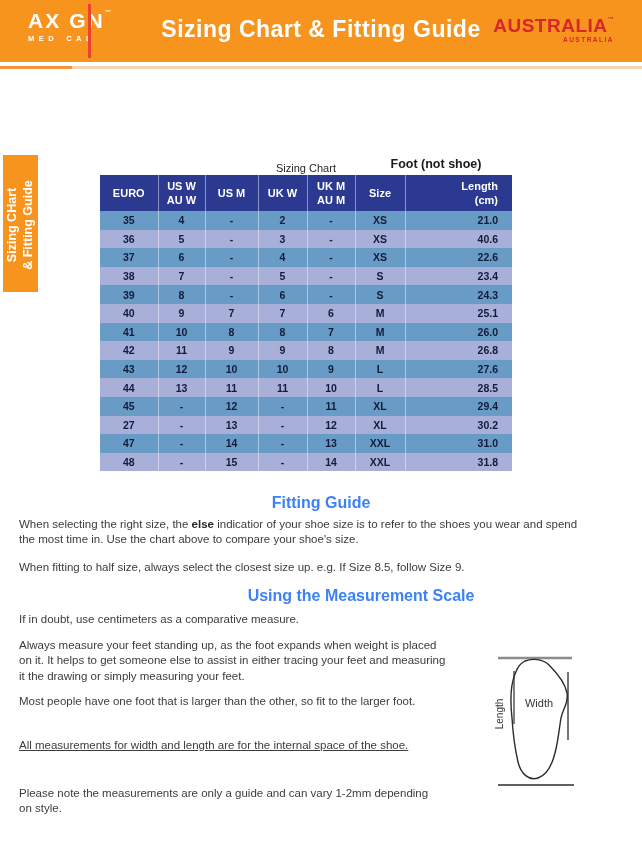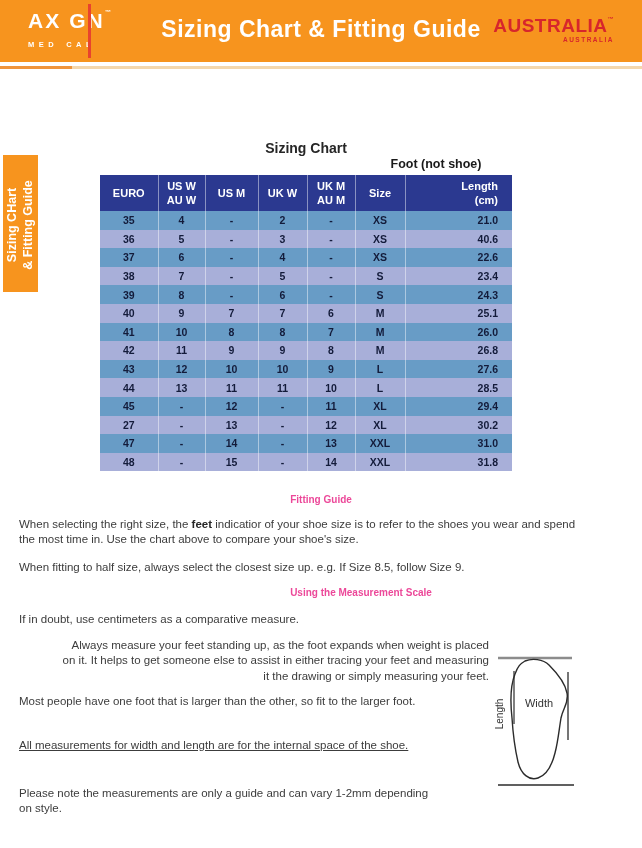--- a/index.html
+++ b/index.html
@@ -6,39 +6,39 @@
   html, body { width: 642px; }
   body { font-family: "Liberation Sans", sans-serif; background: #ffffff; }
   .page { position: relative; width: 642px; height: 848px; background: #fff; overflow: hidden; }
 
   
   .header { position: absolute; left: 0; top: 0; width: 642px; height: 62px; background: #F7941E; }
   .axign-logo { position: absolute; left: 28px; top: 9px; width: 120px; height: 48px; color: #fff; }
   .axign-main { font-size: 21px; font-weight: 700; letter-spacing: 2px; line-height: 1.1; white-space: nowrap; }
   .axign-gap { display: inline-block; width: 8px; }
   .axign-tm { font-size: 6px; vertical-align: top; }
-  .axign-sub { font-size: 7.5px; font-weight: 700; letter-spacing: 4.5px; margin-top: 8px; white-space: nowrap; }
+  .axign-sub { font-size: 7.5px; font-weight: 700; letter-spacing: 4.5px; margin-top: 2px; white-space: nowrap; }
   .axign-redline { position: absolute; left: 60px; top: -5px; width: 2.5px; height: 54px; background: #E8432E; }
   .header-title { position: absolute; left: 0; top: 16px; width: 642px; text-align: center; color: #fff; font-size: 23px; font-weight: 700; letter-spacing: 0.5px; }
   .archline-logo { position: absolute; right: 28px; top: 16px; text-align: right; color: #D7262C; }
   .archline-main { font-size: 19px; font-weight: 700; letter-spacing: 0.5px; line-height: 1; white-space: nowrap; }
   .archline-tm { font-size: 6px; vertical-align: top; }
   .archline-sub { font-size: 6.5px; font-weight: 700; letter-spacing: 1.5px; margin-top: 1px; }
   .header-rule { position: absolute; left: 0; top: 66px; width: 642px; height: 3px; }
   .header-rule .rule-left { position: absolute; left: 0; top: 0; width: 72px; height: 3px; background: #F0953C; }
   .header-rule .rule-right { position: absolute; left: 72px; top: 0; width: 570px; height: 3px; background: #F4D7AC; }
 
   
   .side-tab { position: absolute; left: 3px; top: 155px; width: 35px; height: 137px; background: #F7941E; }
   .side-tab-text { position: absolute; left: -50px; top: 53px; width: 135px; height: 34px; transform: rotate(-90deg);
     color: #fff; font-size: 12.5px; font-weight: 700; text-align: center; line-height: 1.3; white-space: pre-line; }
 
   
-  .chart-title { position: absolute; left: 100px; top: 140px; width: 412px; text-align: center;
-    font-size: 14px; font-weight: 700; color: #262626; }
+  .chart-title { position: absolute; left: 100px; top: 162px; width: 412px; text-align: center;
+    font-size: 11px; font-weight: 400; color: #262626; }
   .foot-note { position: absolute; left: 360px; top: 157px; width: 152px; text-align: center;
     font-size: 12.5px; font-weight: 700; color: #1a1a1a; }
 
   table.sizing { position: absolute; left: 100px; top: 175px; width: 412px; border-collapse: collapse; table-layout: fixed; }
   table.sizing col:nth-child(1) { width: 58px; }
   table.sizing col:nth-child(2) { width: 47px; }
   table.sizing col:nth-child(3) { width: 53px; }
   table.sizing col:nth-child(4) { width: 49px; }
   table.sizing col:nth-child(5) { width: 48px; }
   table.sizing col:nth-child(6) { width: 50px; }
@@ -47,21 +47,21 @@
     text-align: center; vertical-align: middle; white-space: pre-line; line-height: 1.3; padding: 0; }
   table.sizing td { height: 18.6px; font-size: 10.5px; font-weight: 700; color: #131B3A; text-align: center;
     vertical-align: middle; padding: 0; }
   table.sizing th:not(:last-child), table.sizing td:not(:last-child) { border-right: 1px solid rgba(255,255,255,0.45); }
   table.sizing th:last-child, table.sizing td:last-child { text-align: right; padding-right: 14px; }
   table.sizing tbody tr:nth-child(odd) td { background: #689CC6; }
   table.sizing tbody tr:nth-child(even) td { background: #A8AFD9; }
 
   
   .section-heading { position: absolute; left: 0; width: 642px; text-align: center;
-    font-size: 10px; font-weight: 700; color: #ec4899; }
+    font-size: 16px; font-weight: 700; color: #3b82f6; }
   .para { position: absolute; left: 19px; font-size: 11.5px; color: #3C3C3C; line-height: 1.34; white-space: pre-line; }
   .para b { color: #262626; }
 
   
   .foot-diagram { position: absolute; left: 492px; top: 648px; width: 150px; height: 150px; }
 </style>
 </head>
 <body>
 
 <div class="page">
@@ -239,27 +239,27 @@
           <td>15</td>
           <td>-</td>
           <td>14</td>
           <td>XXL</td>
           <td>31.8</td>
         </tr>
       </tbody>
   </table>
 
   <div class="section-heading" style="top: 494px;">Fitting Guide</div>
-  <p class="para" style="top: 517px; width: 606px;"><span>When selecting the right size, the </span><b>feet</b><span> indicatior of your shoe size is to refer to the shoes you wear and spend
+  <p class="para" style="top: 517px; width: 606px;"><span>When selecting the right size, the </span><b>else</b><span> indicatior of your shoe size is to refer to the shoes you wear and spend
 the most time in. Use the chart above to compare your shoe's size.</span></p>
   <p class="para" style="top: 560px; width: 606px;">When fitting to half size, always select the closest size up. e.g. If Size 8.5, follow Size 9.</p>
 
   <div class="section-heading" style="top: 587px; margin-left: 40px;">Using the Measurement Scale</div>
   <p class="para" style="top: 612px; width: 606px;">If in doubt, use centimeters as a comparative measure.</p>
-  <p class="para" style="top: 638px; width: 470px; text-align: right;">Always measure your feet standing up, as the foot expands when weight is placed
+  <p class="para" style="top: 638px; width: 470px;">Always measure your feet standing up, as the foot expands when weight is placed
 on it. It helps to get someone else to assist in either tracing your feet and measuring
 it the drawing or simply measuring your feet.</p>
   <p class="para" style="top: 694px; width: 470px;">Most people have one foot that is larger than the other, so fit to the larger foot.</p>
   <p class="para" style="top: 738px; width: 470px; text-decoration: underline;">All measurements for width and length are for the internal space of the shoe.</p>
   <p class="para" style="top: 786px; width: 560px;">Please note the measurements are only a guide and can vary 1-2mm depending
 on style.</p>
 
   <svg class="foot-diagram" viewBox="0 0 150 150">
     <line x1="6" y1="10" x2="80" y2="10" stroke="#8C8C8C" stroke-width="2.4"></line>
     <path d="M33,13 C40,10 51,11 57,17 C64,24 73,34 75,45 C77,55 71,60 69,70 C67,82 66,94 63,105 C60,117 55,127 46,130 C37,133 29,126 26,114 C23,101 21,86 20,70 C18,52 19,36 23,26 C26,18 28,16 33,13 Z" fill="none" stroke="#2B2B2B" stroke-width="1.4"></path>

